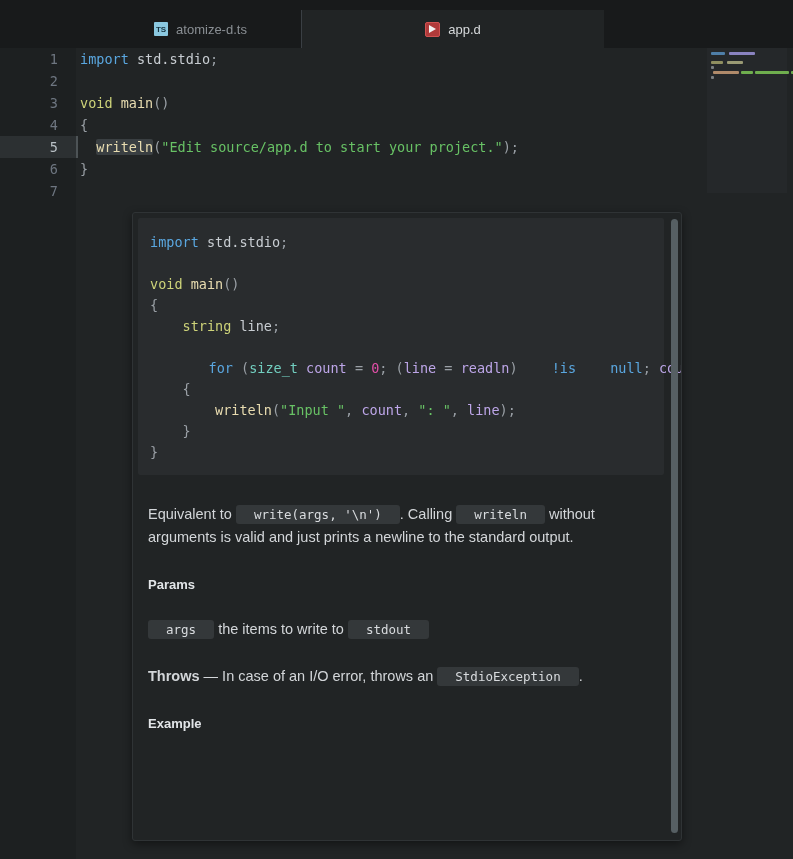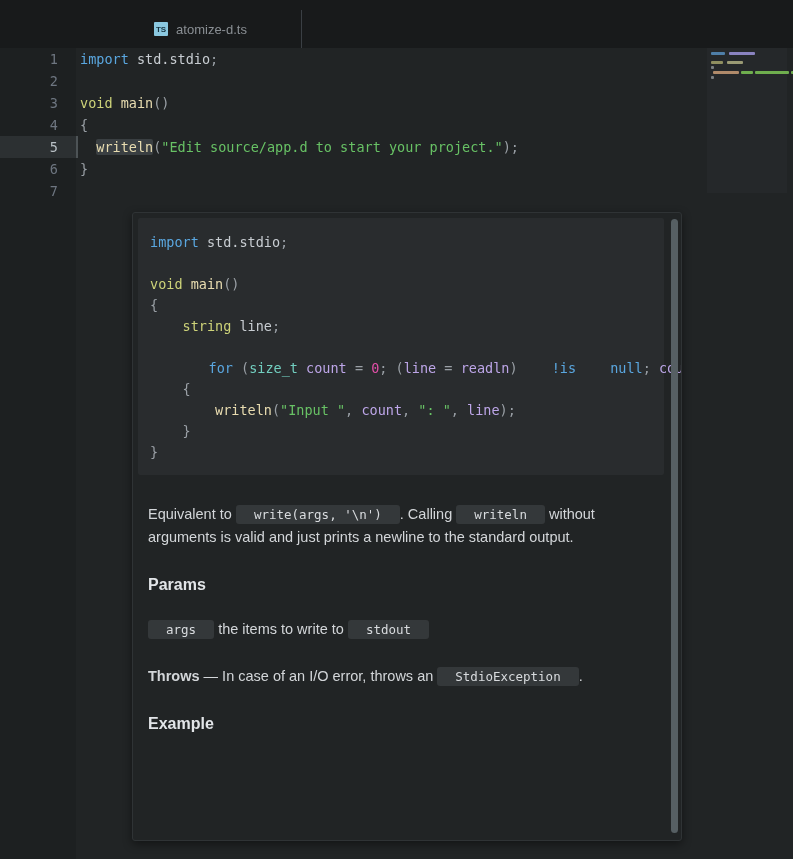--- a/index.html
+++ b/index.html
@@ -203,21 +203,21 @@
     width: 530px;
     padding: 0 10px;
     box-sizing: border-box;
     color: #d3d6d9;
     font-size: 14.5px;
     line-height: 23px;
   }
   .hover-doc p { margin: 0 0 24px 0; }
   .hover-doc h4 {
     margin: 0 0 22px 0;
-    font-size: 16px;
+    font-size: 13px;
     font-weight: bold;
     color: #e2e5e8;
   }
   code.inline {
     font-family: "DejaVu Sans Mono", monospace;
     font-size: 12.5px;
     background: #34383a;
     color: #d8dbde;
     padding: 2px 18px;
     border-radius: 3px;
@@ -236,20 +236,24 @@
 <div class="top-strip"></div>
 
 <div class="tabbar">
   <div class="tab tab-spacer-left"></div>
 
   <div class="tab tab-inactive">
     <span class="icon-ts">TS</span>
     <span class="tab-label">atomize-d.ts</span>
   </div>
 
+  <div class="tab tab-active">
+    <span class="icon-d"></span>
+    <span class="tab-label">app.d</span>
+  </div>
 </div>
 
 <div class="editor">
 
   <div class="gutter"></div>
   <div class="linenos" id="linenos">
       <div class="lineno">1</div>
       <div class="lineno">2</div>
       <div class="lineno">3</div>
       <div class="lineno">4</div>

